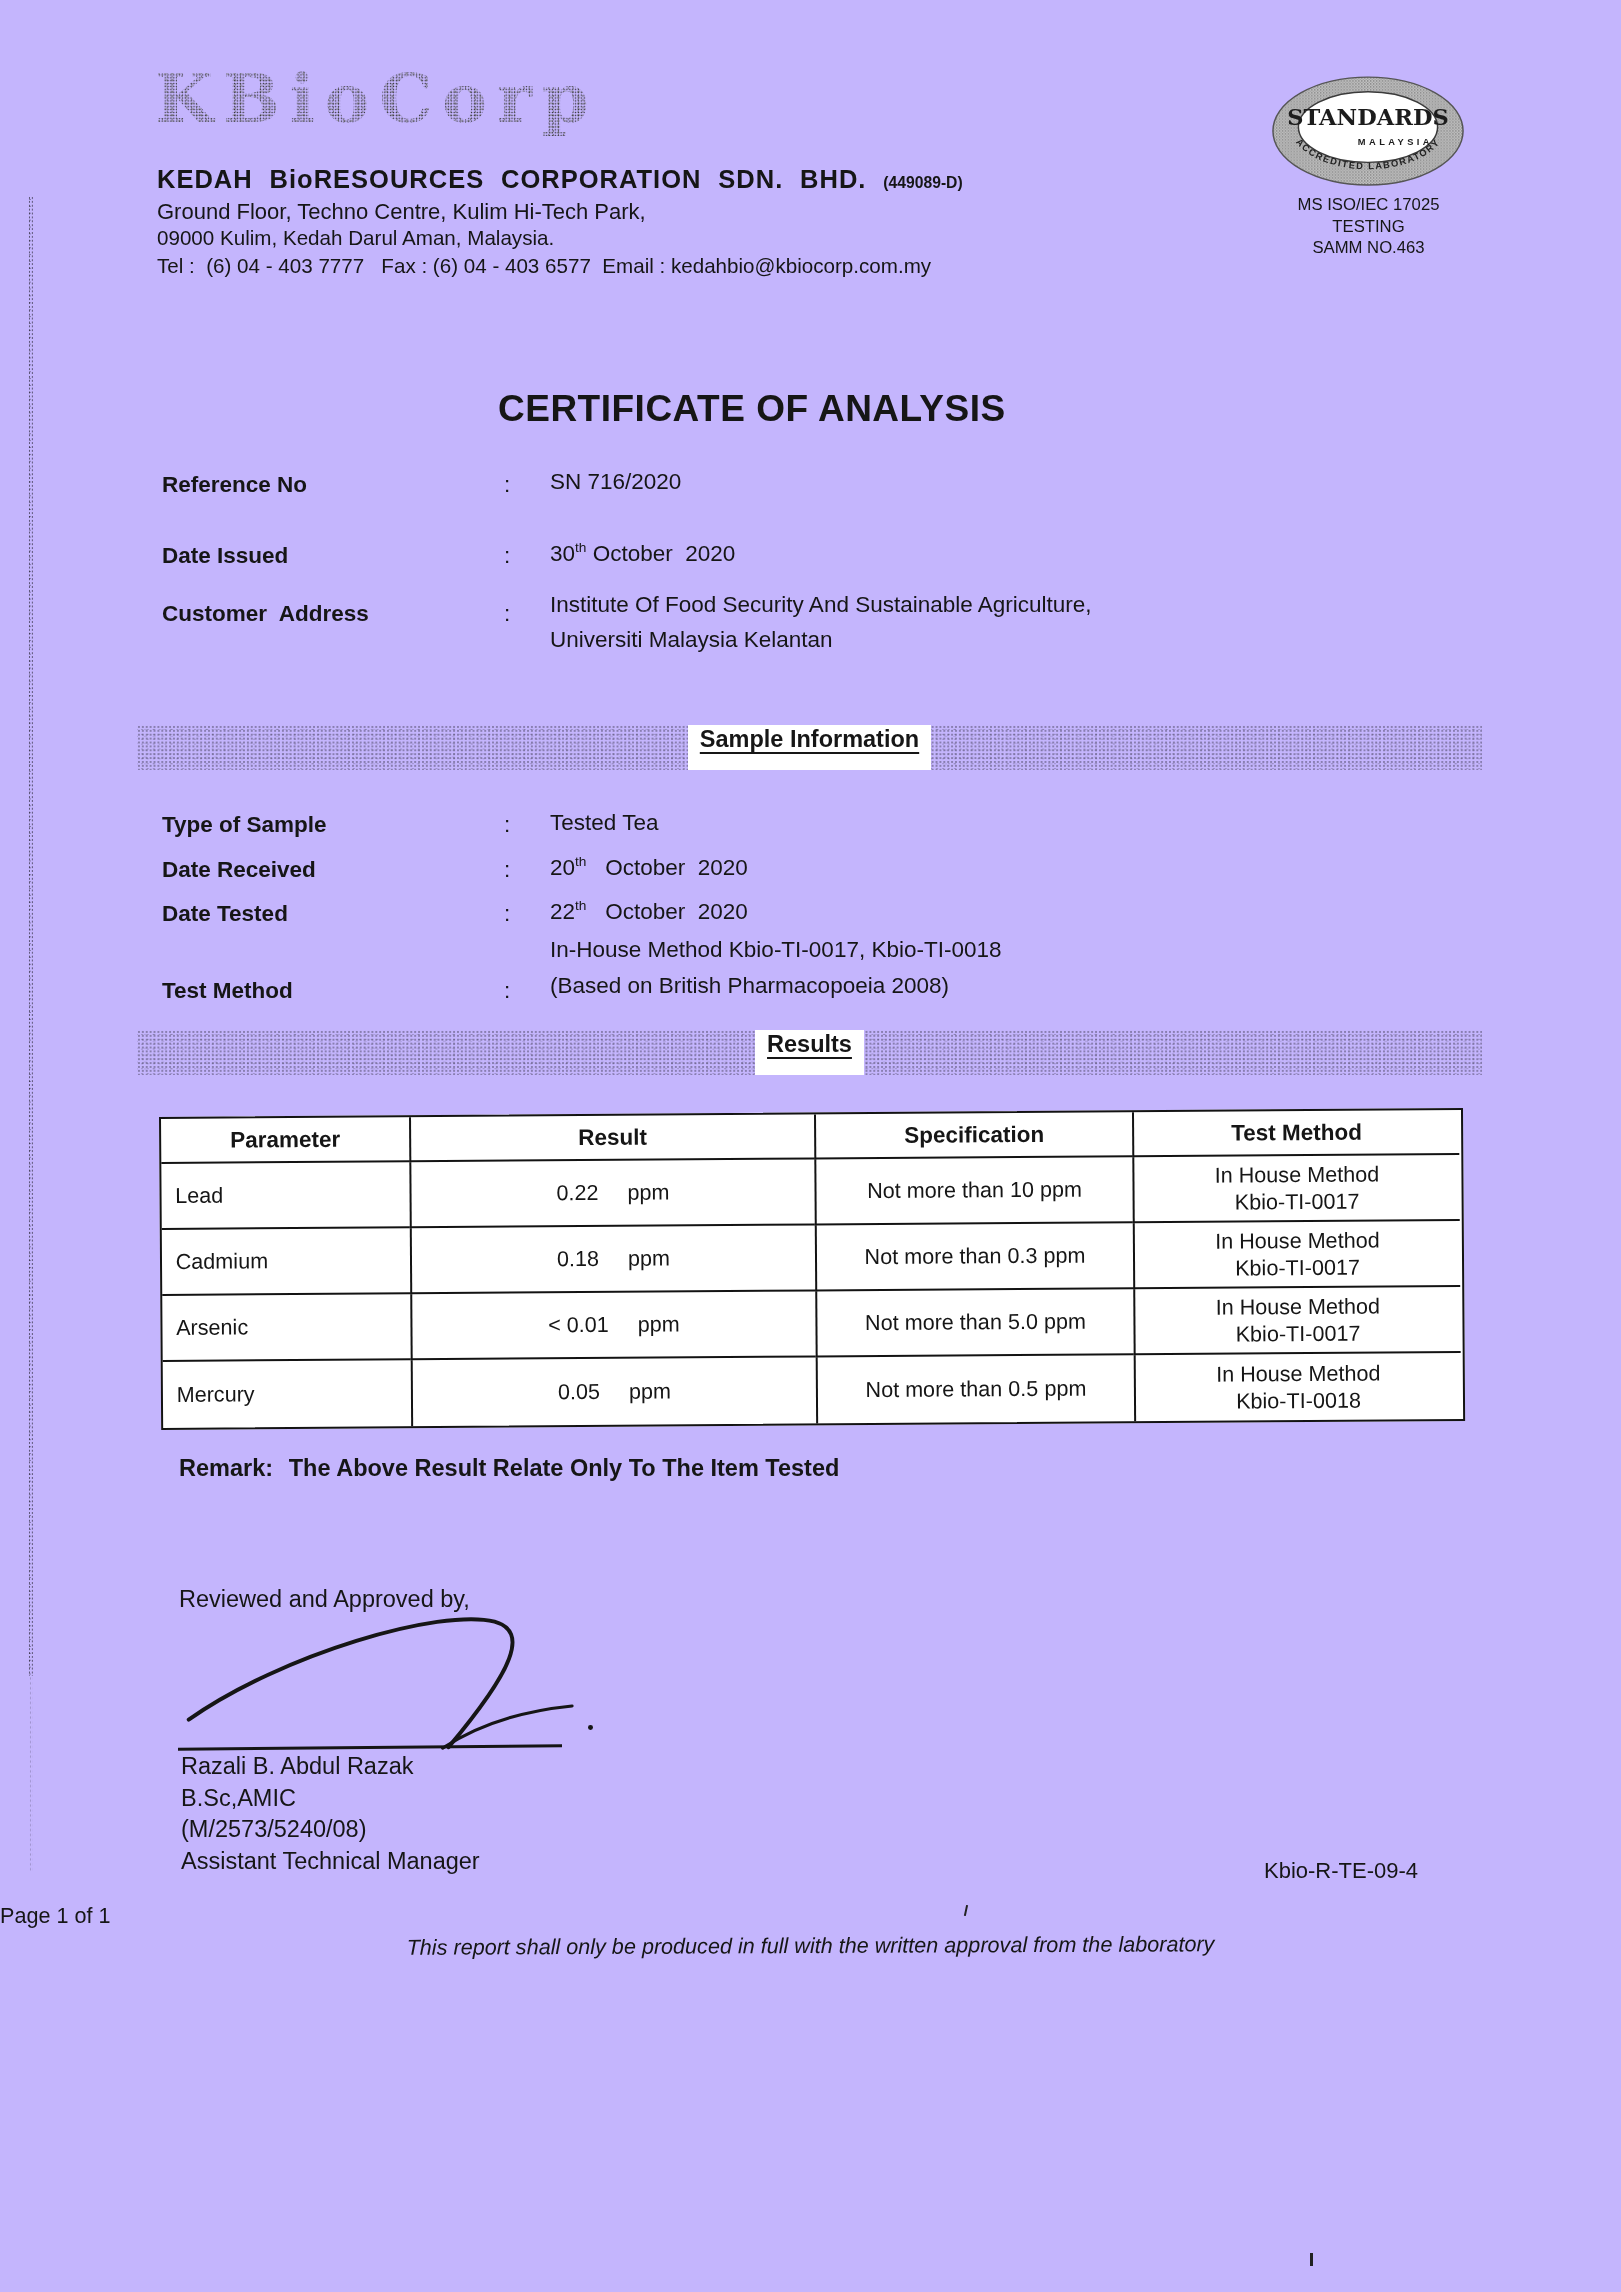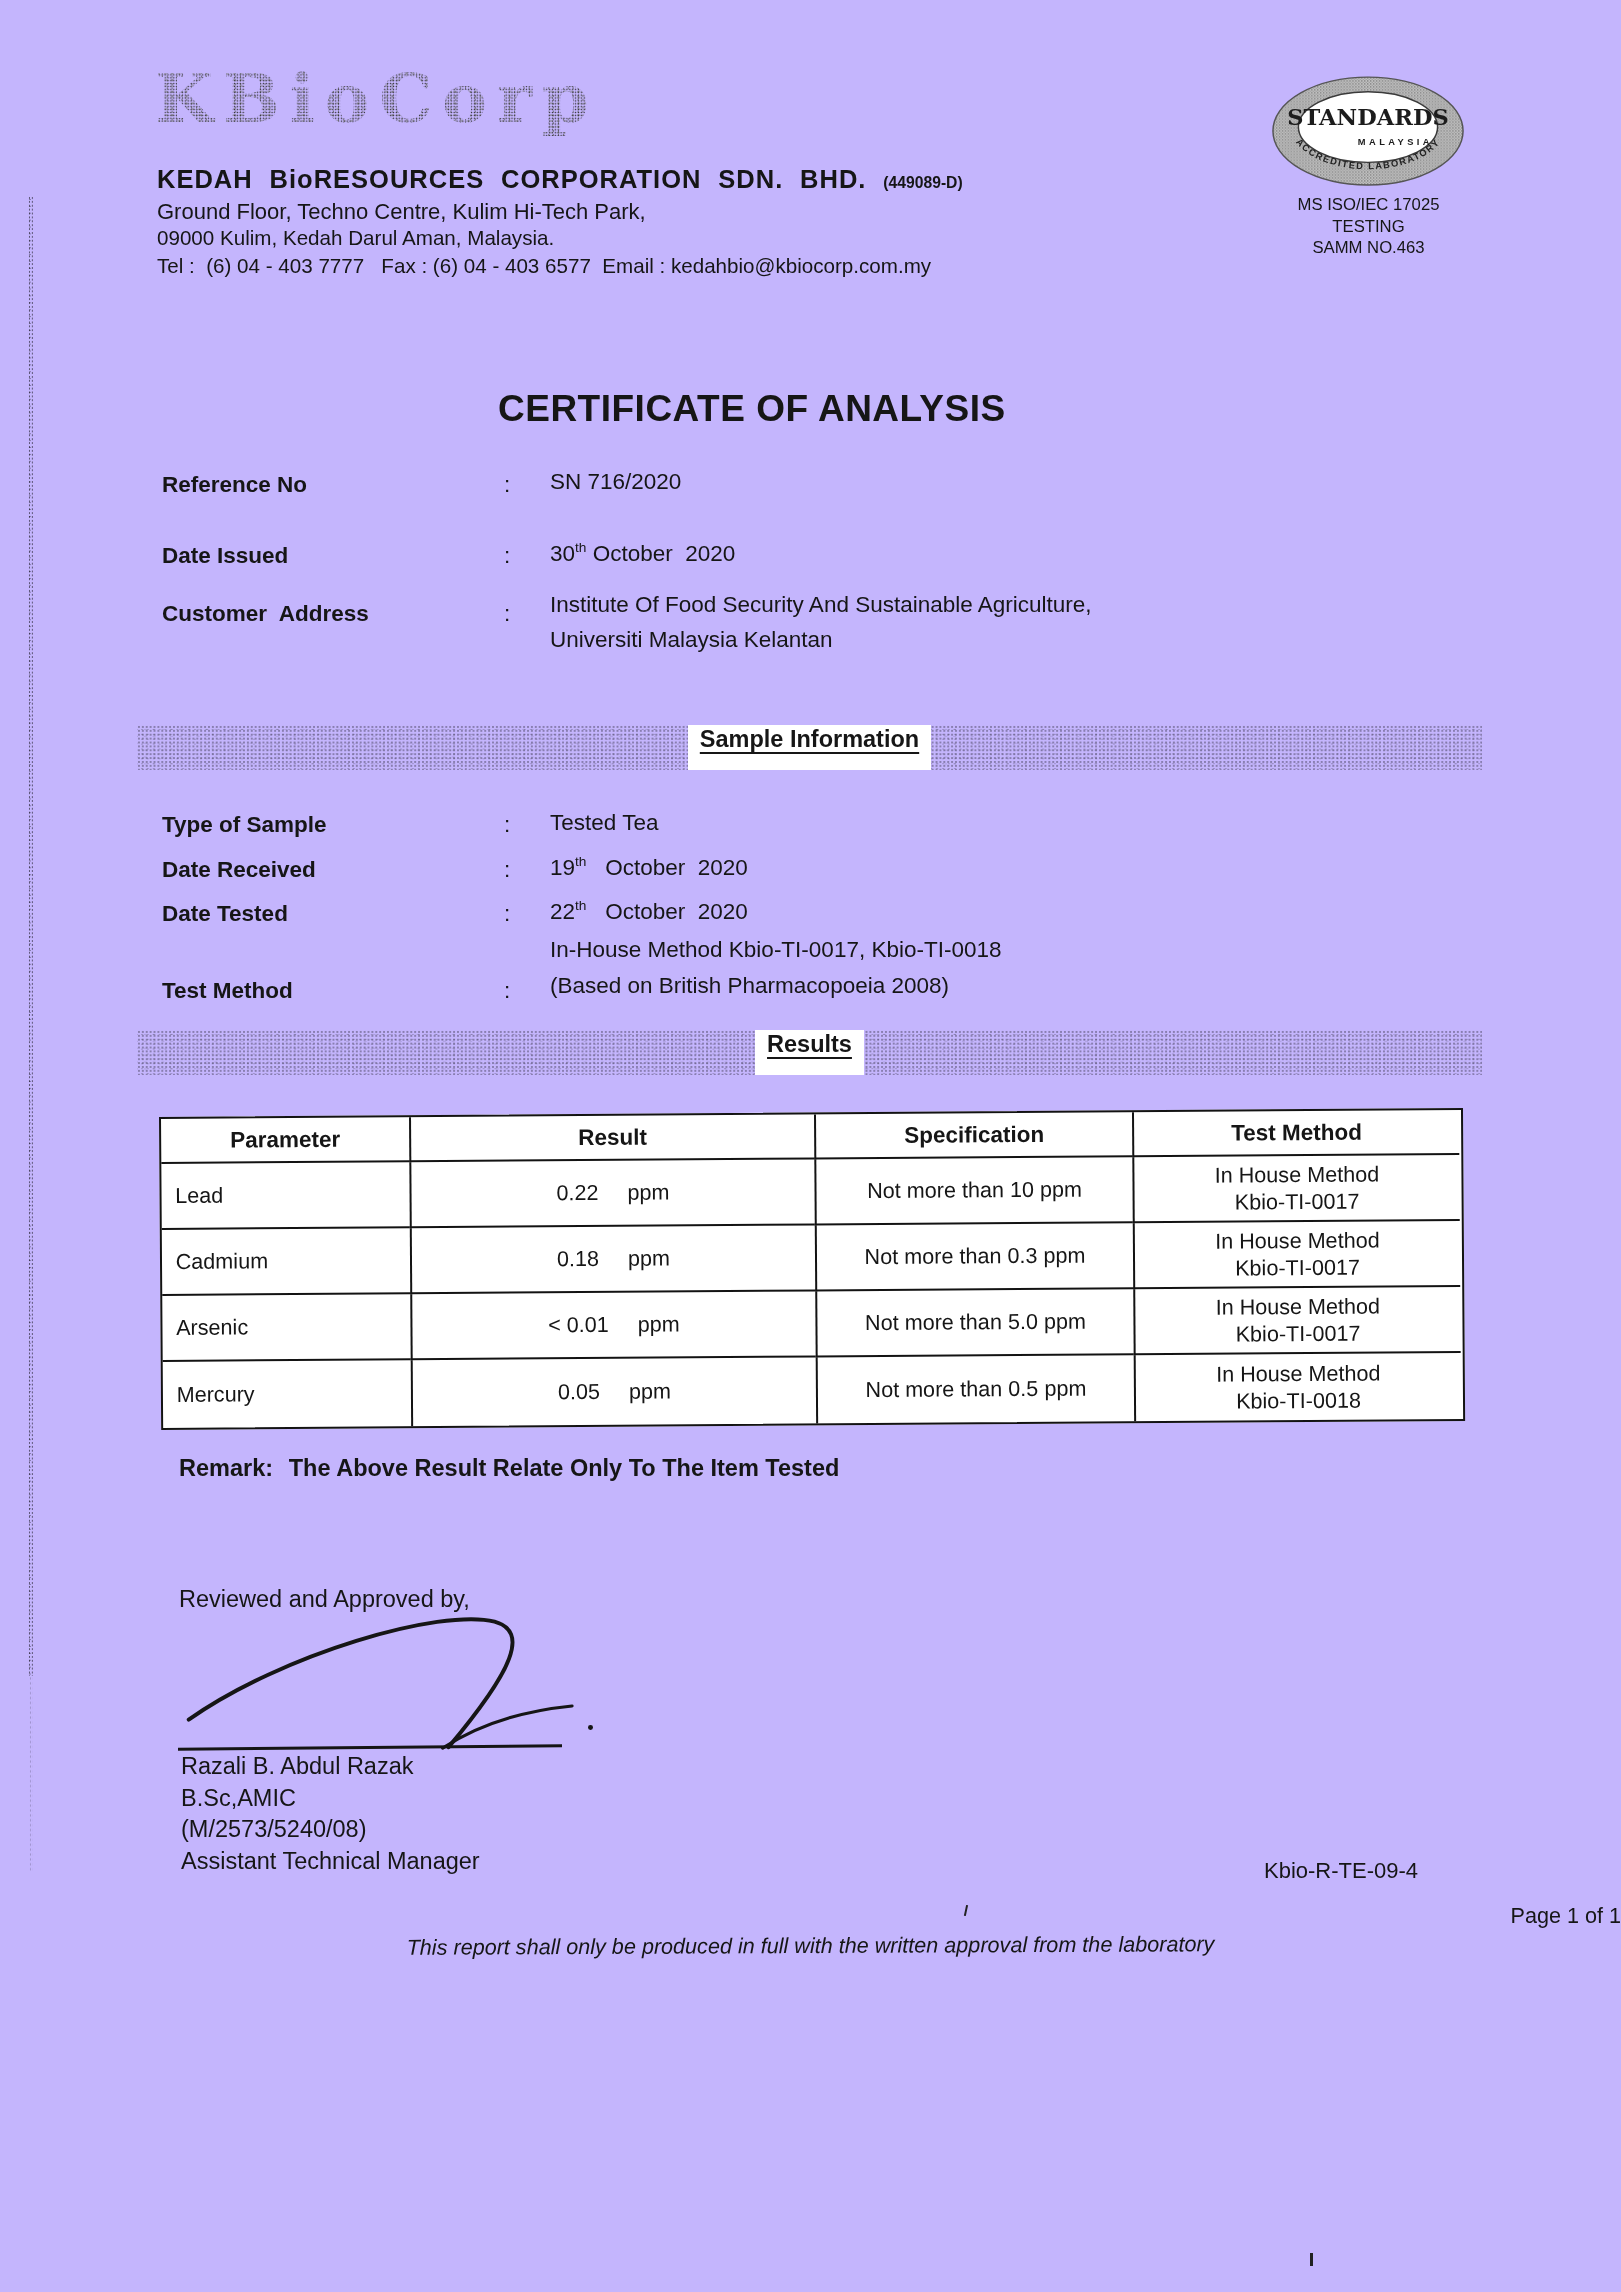--- a/index.html
+++ b/index.html
@@ -91,21 +91,21 @@
   .sig-svg { position:absolute; left:174px; top:1600px; }
   .sig-line { position:absolute; left:178px; top:1746px; width:384px; height:2.9px; background:#151515; transform:rotate(-0.55deg); }
   .sig-dot { position:absolute; left:588px; top:1725px; width:4.9px; height:4.9px; border-radius:50%; background:#151515; }
   .sig-name { position:absolute; left:181px; top:1753px; font-size:23.5px; }
   .sig-qual { position:absolute; left:181px; top:1785px; font-size:23.5px; }
   .sig-reg  { position:absolute; left:181px; top:1816px; font-size:23.5px; }
   .sig-pos  { position:absolute; left:181px; top:1848px; font-size:23.5px; }
 
   
   .doc-code { position:absolute; left:1264px; top:1858px; font-size:22px; }
-  .page-no { position:absolute; left:0; right:0; top:1903px; text-align:right; font-size:21.6px; }
+  .page-no { position:absolute; left:0; right:0; top:1903px; text-align:left; font-size:21.6px; }
   .footer-note { position:absolute; left:0; right:0; top:1933px; text-align:center; font-size:21.6px; font-style:italic; transform:rotate(-0.25deg); }
 </style>
 </head>
 <body>
 
 <div id="page">
 
   <div class="edge-strip"></div>
   <div class="edge-strip2"></div>
   <div class="tick" style="left:965px; top:1905px; width:2px; height:10.8px; transform:rotate(12deg);"></div>
@@ -160,21 +160,21 @@
       <span class="banner-title">Sample Information</span>
     </div>
   </div>
 
   <div class="lbl" style="top:812px;">Type of Sample</div>
   <div class="col" style="top:812px;">:</div>
   <div class="val" style="top:810px;">Tested Tea</div>
 
   <div class="lbl" style="top:857px;">Date Received</div>
   <div class="col" style="top:857px;">:</div>
-  <div class="val" style="top:854px;"><span>19</span><sup class="ord">th</sup><span>   October  2020</span></div>
+  <div class="val" style="top:854px;"><span>20</span><sup class="ord">th</sup><span>   October  2020</span></div>
 
   <div class="lbl" style="top:901px;">Date Tested</div>
   <div class="col" style="top:901px;">:</div>
   <div class="val" style="top:898px;"><span>22</span><sup class="ord">th</sup><span>   October  2020</span></div>
 
   <div class="val" style="top:937px;">In-House Method Kbio-TI-0017, Kbio-TI-0018</div>
   <div class="lbl" style="top:978px;">Test Method</div>
   <div class="col" style="top:978px;">:</div>
   <div class="val" style="top:973px;">(Based on British Pharmacopoeia 2008)</div>
 

